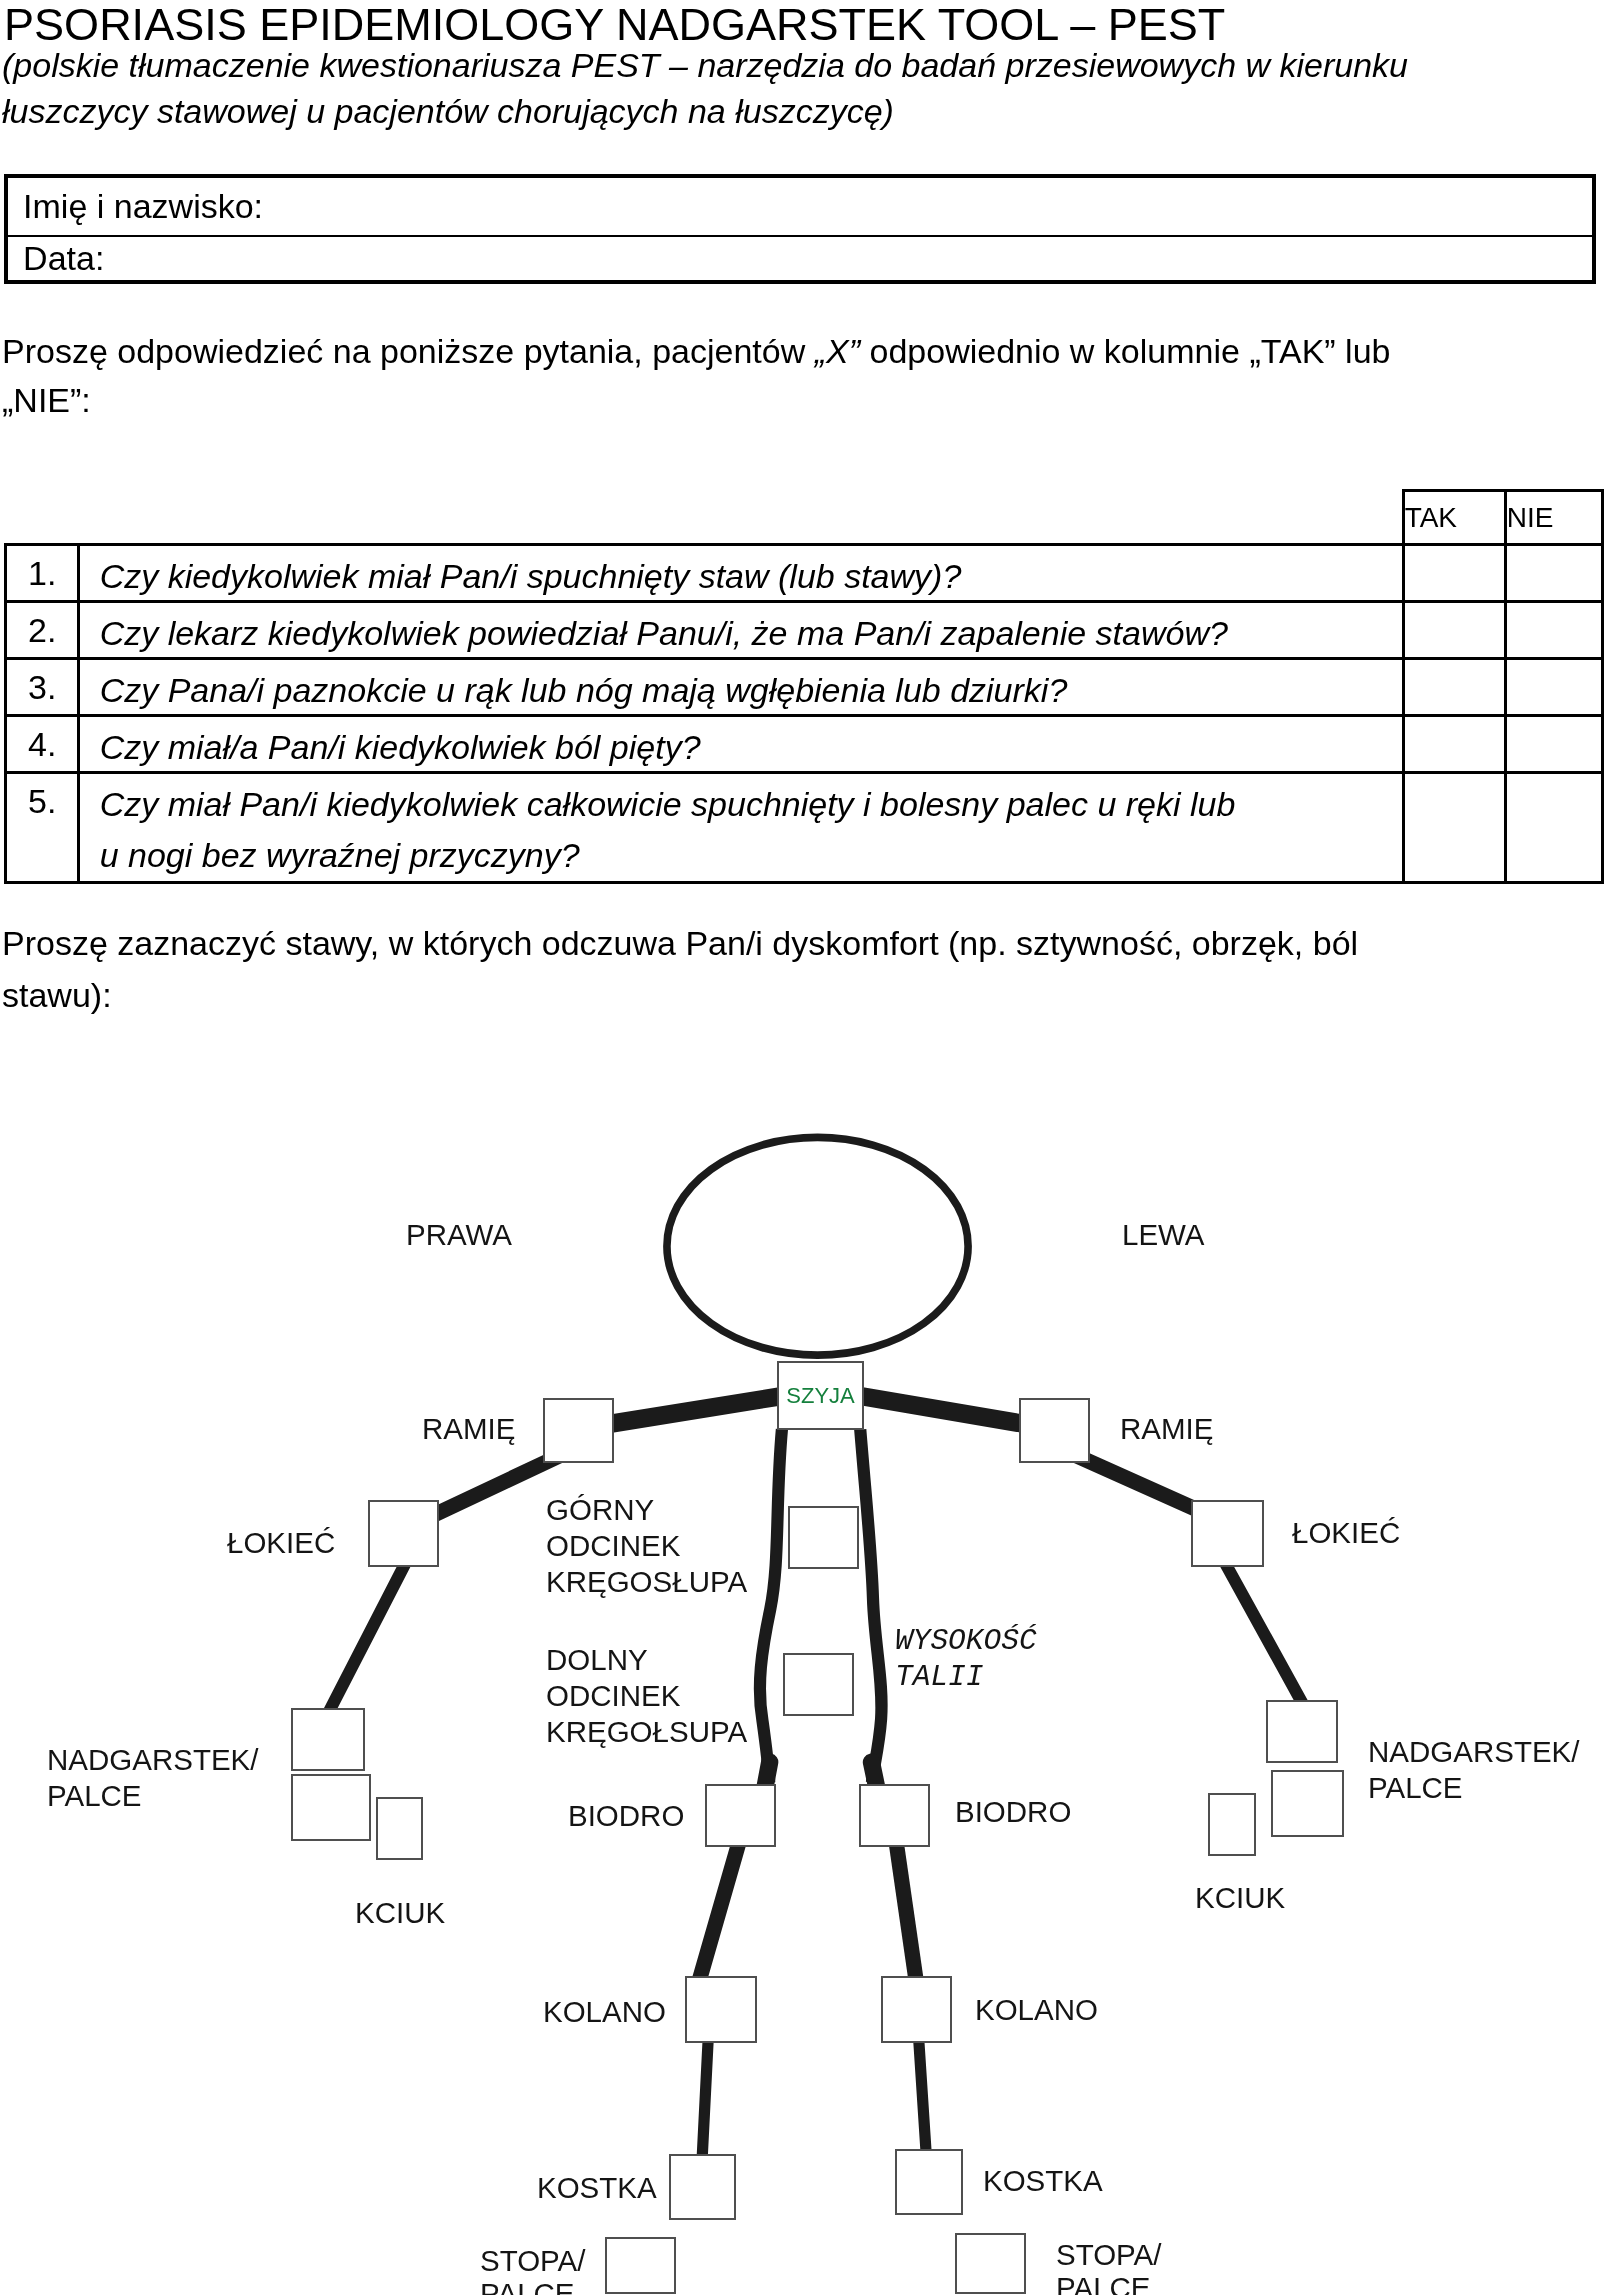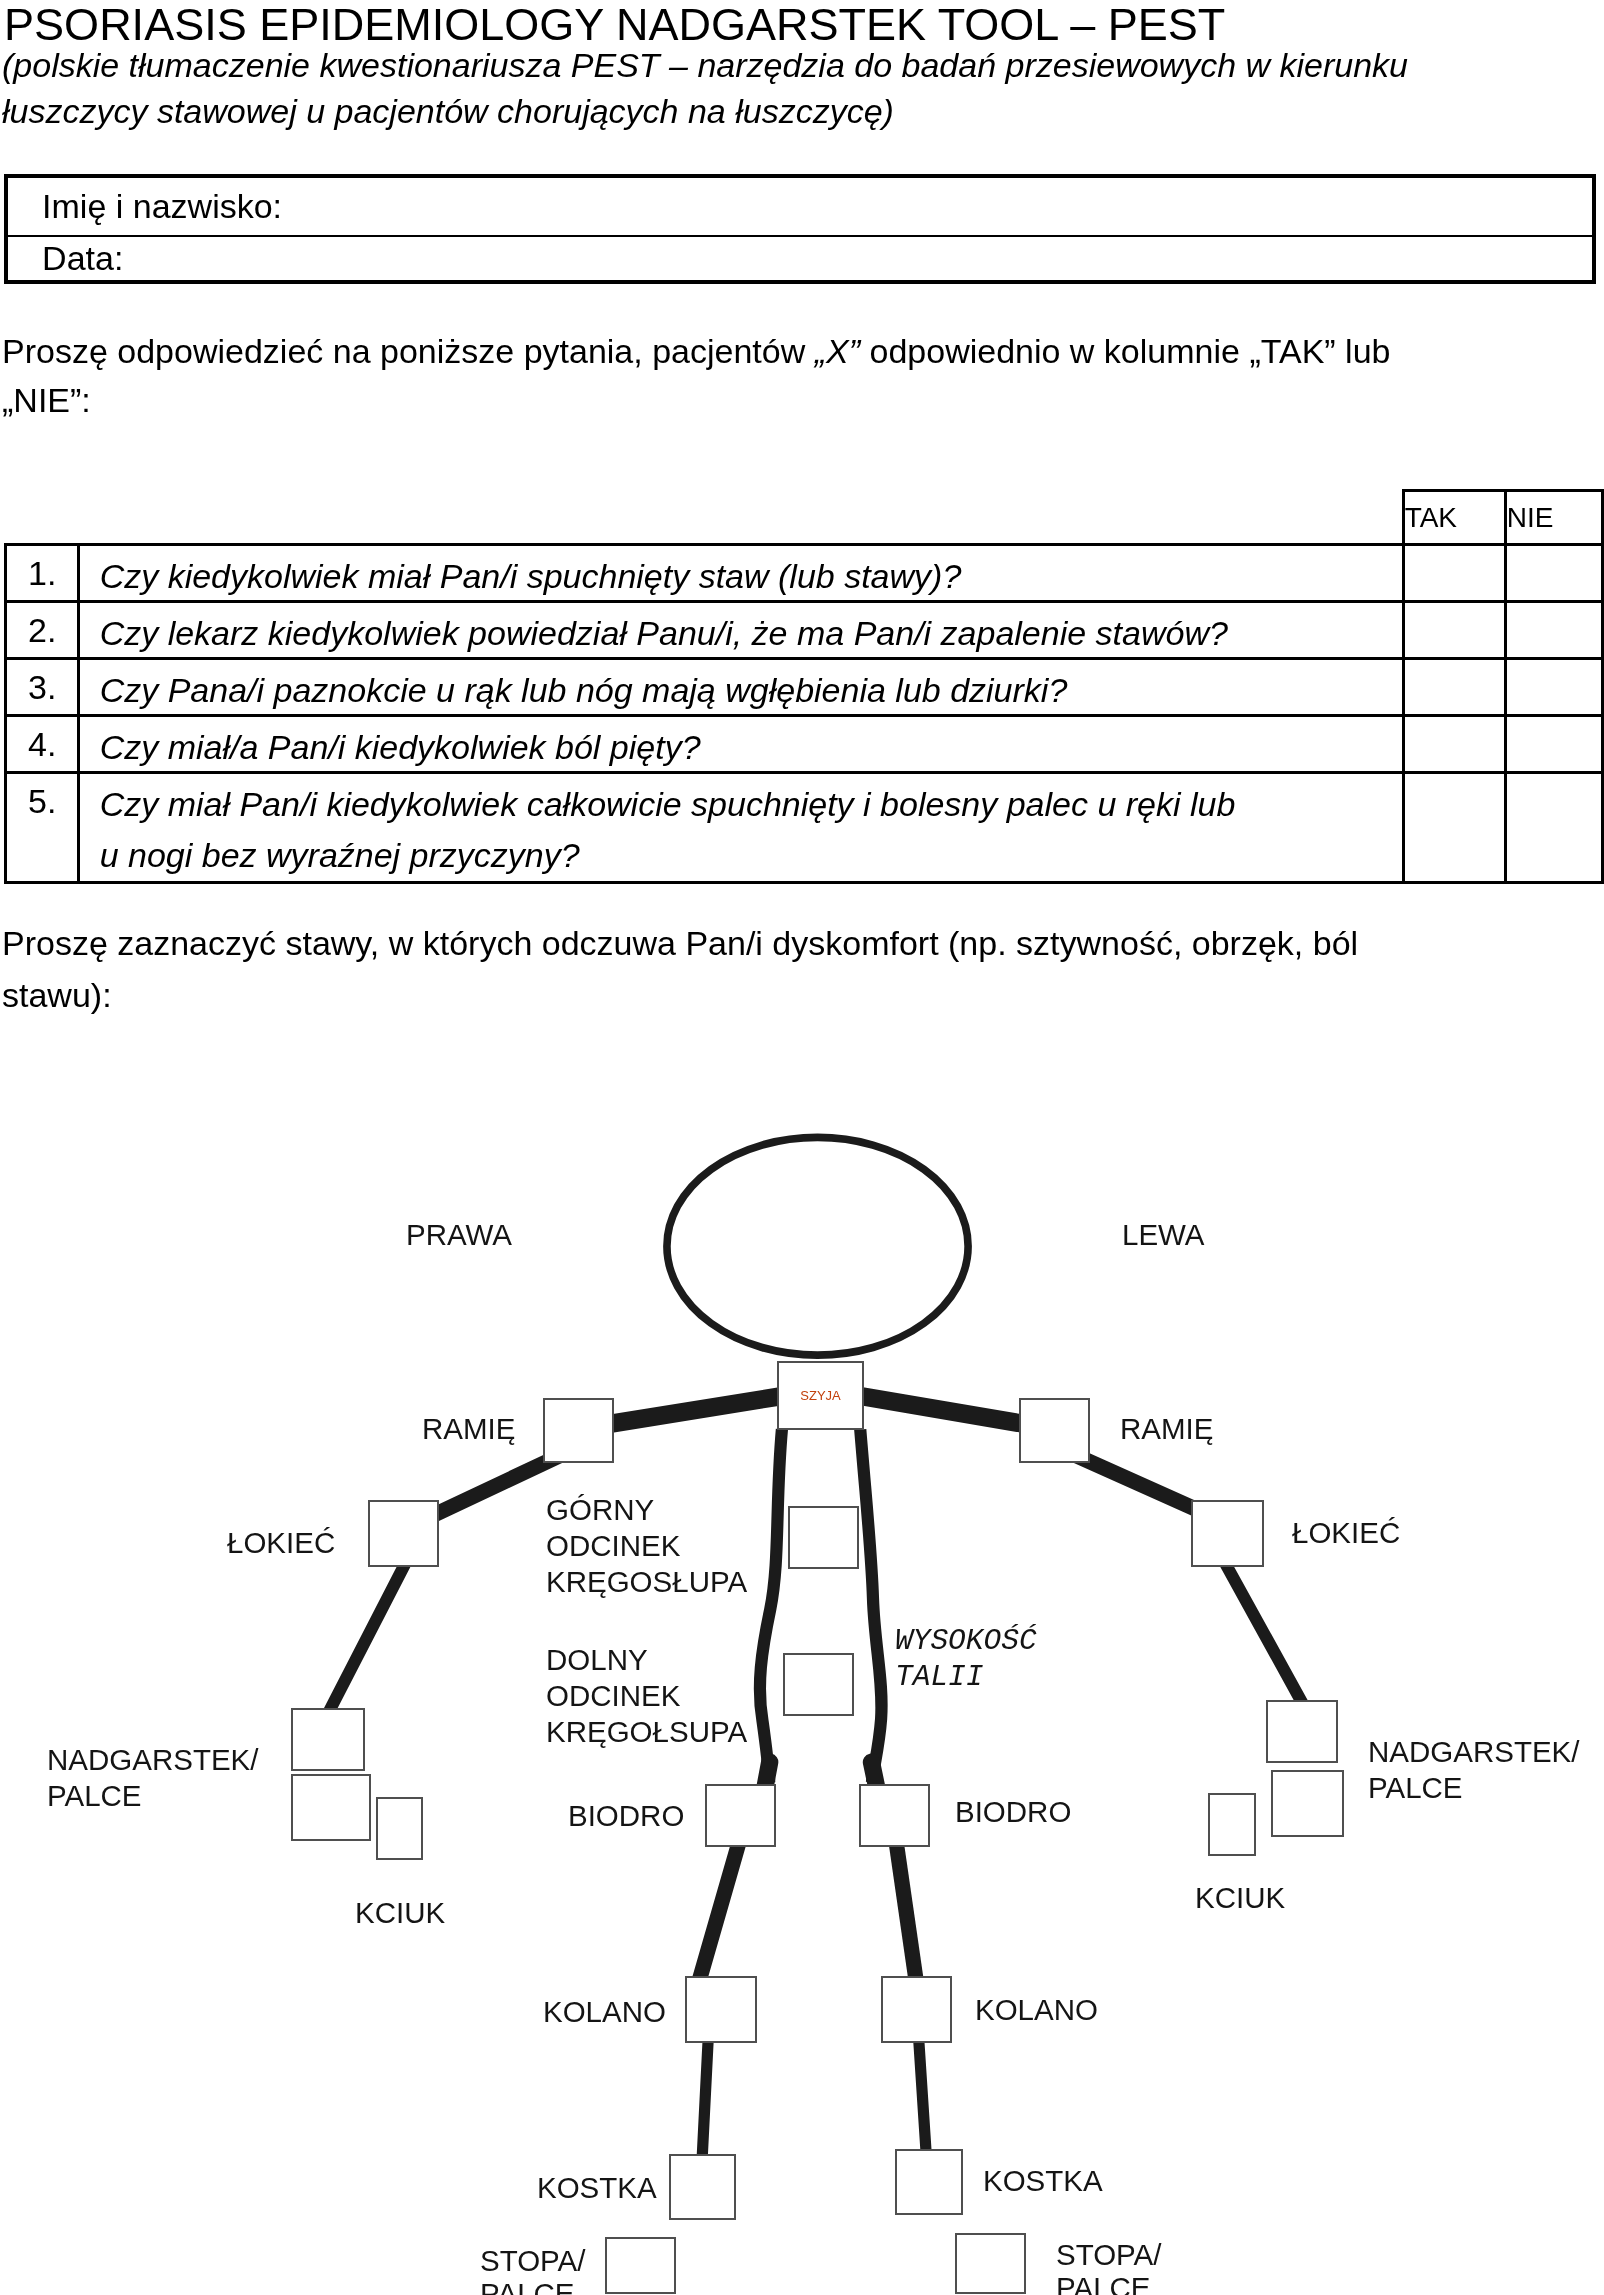--- a/index.html
+++ b/index.html
@@ -5,35 +5,35 @@
   html,body{margin:0;padding:0;background:#e8e8e8;}
   .page{
     position:relative;width:1604px;height:2295px;background:#ffffff;
     overflow:hidden;font-family:"Liberation Sans",sans-serif;color:#000;
   }
   .abs{position:absolute;}
   .title{font-size:45px;line-height:1.05;white-space:nowrap;letter-spacing:0px;}
   .subtitle{font-size:34px;font-style:italic;line-height:1.0;white-space:nowrap;}
   .bodytext{font-size:34px;line-height:1.0;white-space:nowrap;}
   .namebox{left:4.1px;top:174px;width:1592px;height:110px;border:4.1px solid #000;box-sizing:border-box;}
-  .namerow{position:relative;display:flex;align-items:center;padding-left:34px;font-size:34px;}
+  .namerow{position:relative;display:flex;align-items:center;padding-left:15px;font-size:34px;}
   .namerow.first{height:59px;border-bottom:2.5px solid #000;box-sizing:border-box;}
   .namerow.second{height:43px;}
   table.q{position:absolute;left:4.1px;top:489px;border-collapse:collapse;table-layout:fixed;}
   table.q td{border:3.1px solid #000;font-size:34px;padding:0;vertical-align:top;box-sizing:border-box;}
   table.q td.nob{border:none;}
   table.q td.num{text-align:center;padding-top:8.1px;}
   table.q td.qt{padding:8.1px 10.2px 0 19.3px;font-style:italic;}
   table.q td.qt .qline{white-space:nowrap;line-height:1.35;}
   table.q td.ans{padding:0;}
   table.q td.hd{text-align:left;vertical-align:middle;font-size:28px;}
   .joint{position:absolute;background:#fff;border:2.5px solid #4f4f4f;box-sizing:border-box;
          display:flex;align-items:center;justify-content:center;}
   .figlabel{position:absolute;font-size:29.5px;line-height:36px;white-space:nowrap;color:#141414;}
-  .szyja{font-size:13px;color:#c2410c;}
+  .szyja{font-size:22px;color:#15803d;}
   .ital{font-style:italic;}
   svg .stroke{stroke:#1b1b1b;fill:none;}
 </style>
 </head>
 <body>
 
 <div class="page">
 
   <div class="abs title" style="left:4.1px;top:1px;">PSORIASIS EPIDEMIOLOGY NADGARSTEK TOOL – PEST</div>
   <div class="abs subtitle" style="left:2px;top:48px;">(polskie tłumaczenie kwestionariusza PEST – narzędzia do badań przesiewowych w kierunku</div>

